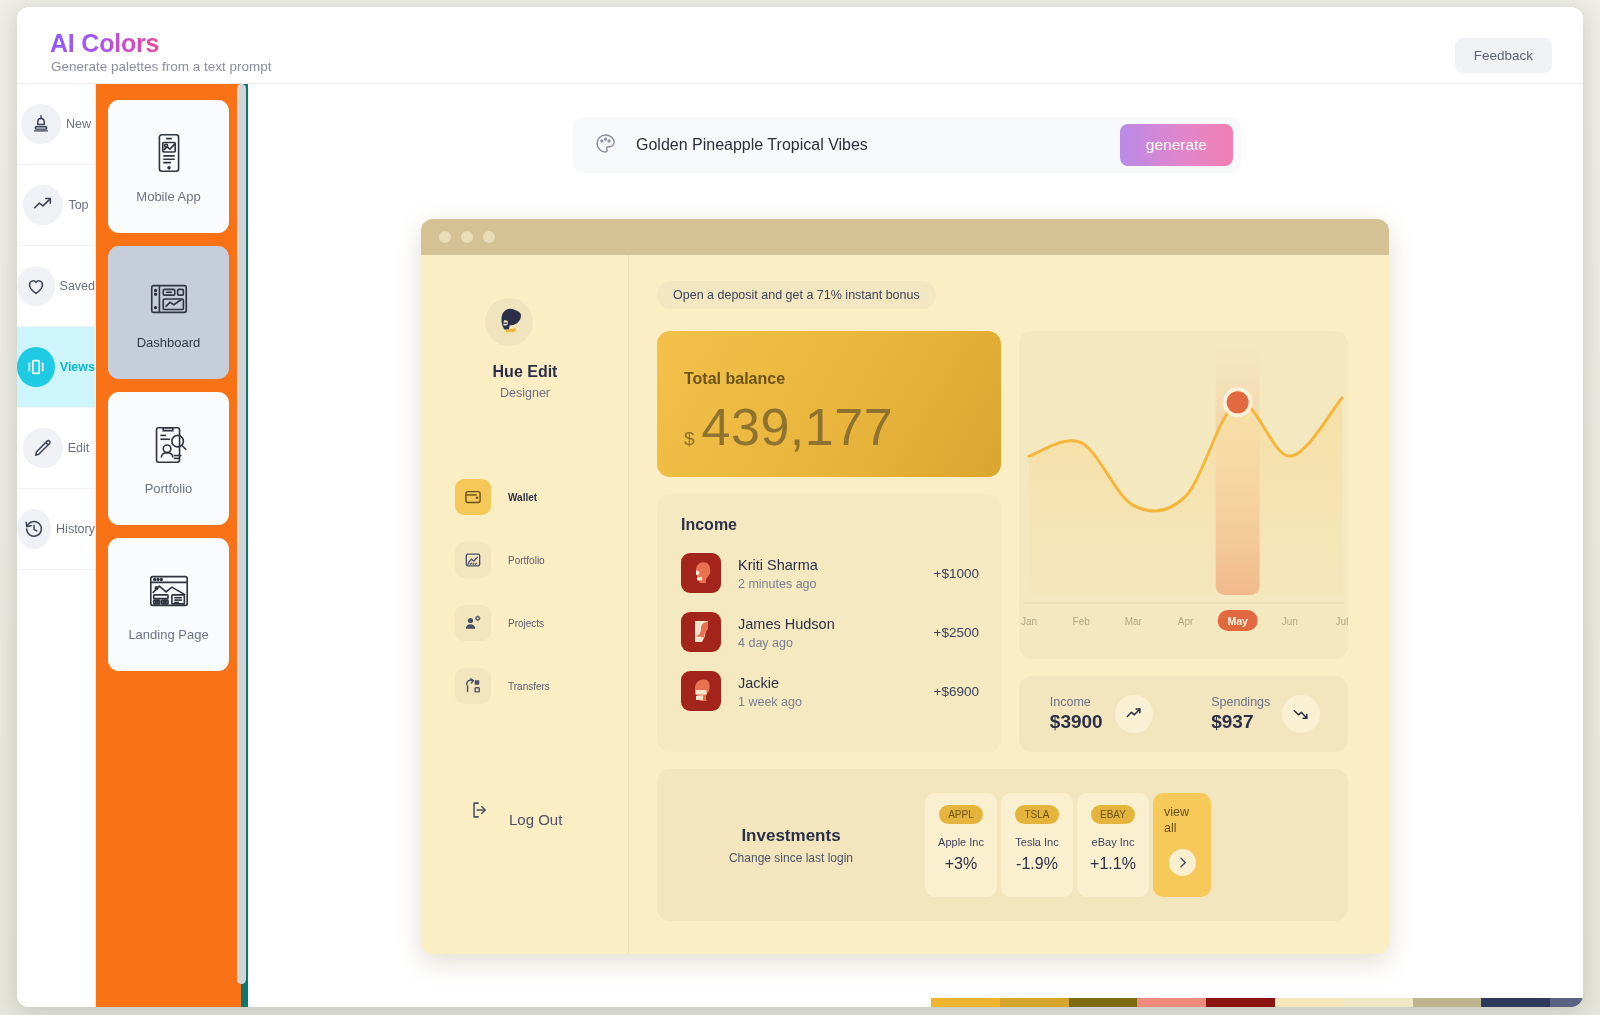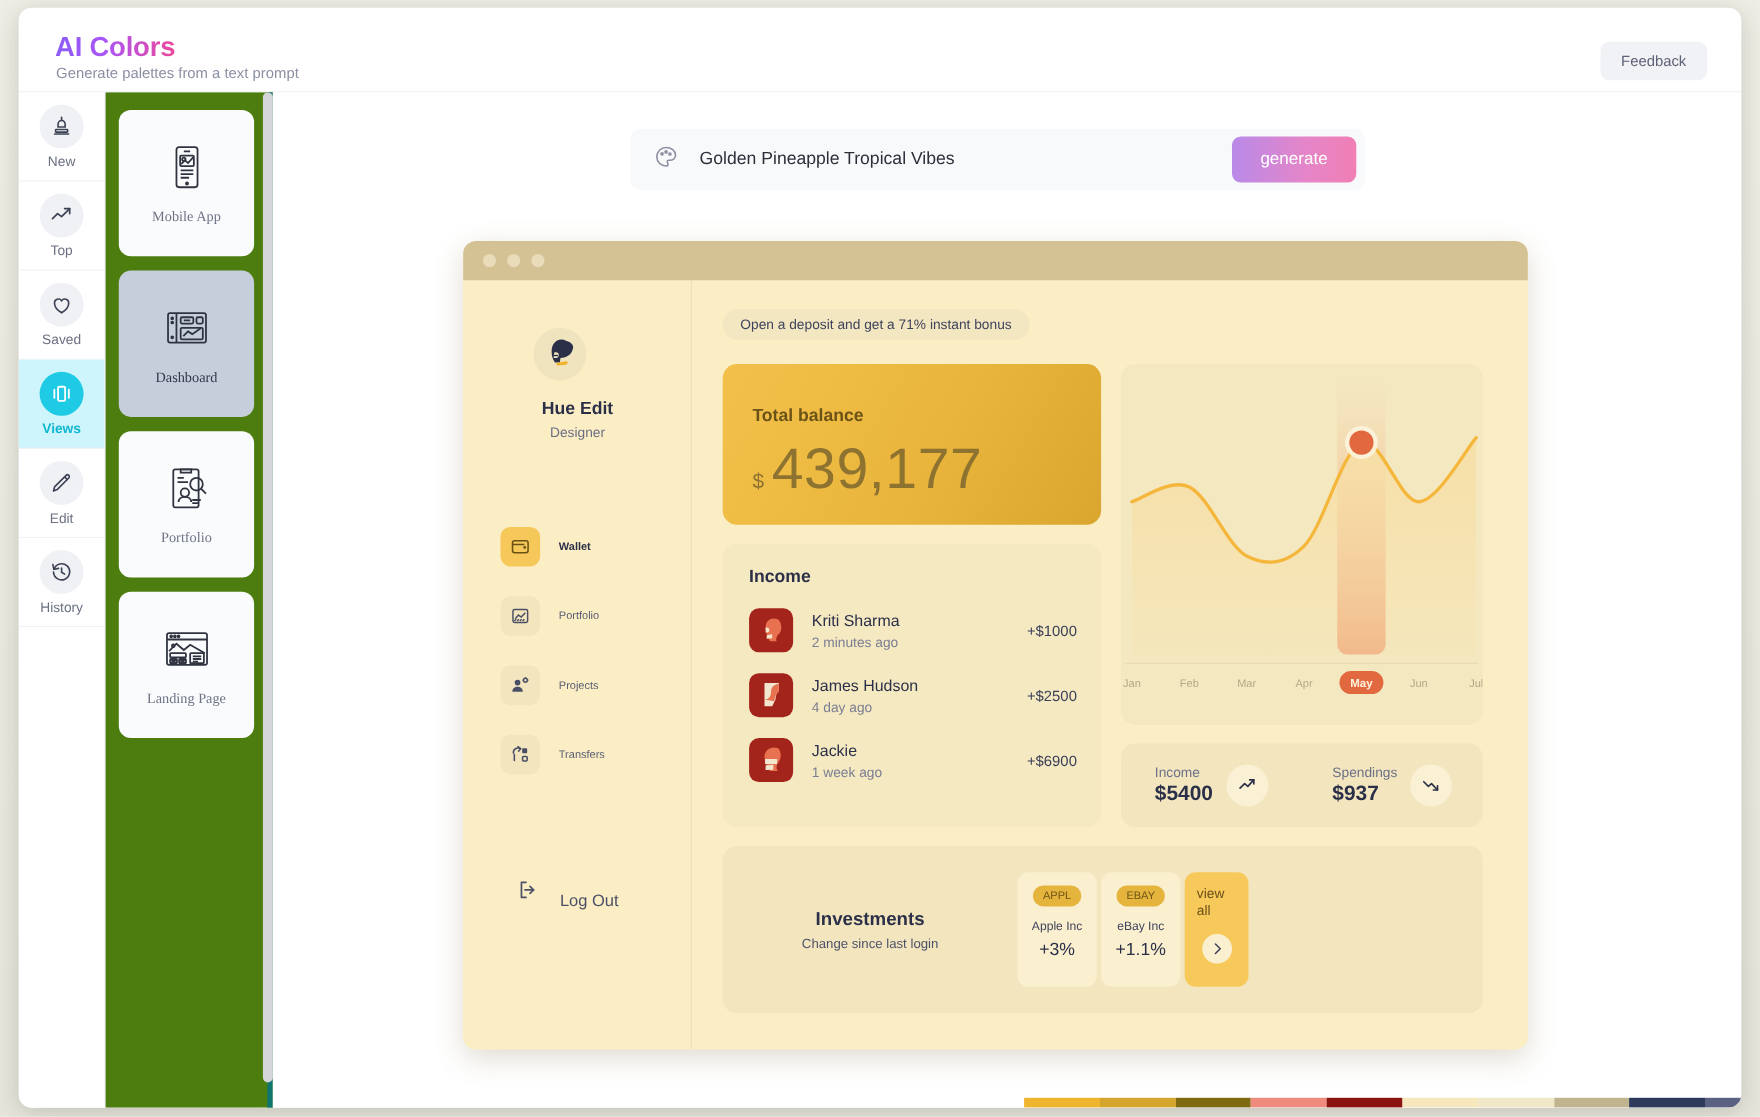--- a/index.html
+++ b/index.html
@@ -56,40 +56,39 @@
   
   .app-body { position: absolute; top: 77px; left: 0; right: 0; bottom: 0; display: flex; }
 
   
   .rail {
     width: 79px; background: #ffffff;
     border-right: 1px solid #eceef2;
     flex: none;
   }
   .rail-item {
-    height: 81px; display: flex; flex-direction: column;
+    height: 81px; display: flex; flex-direction: row;
     align-items: center; justify-content: center; gap: 5px;
     border-bottom: 1px solid #f0f2f5; cursor: pointer;
   }
   .rail-item.active { background: #cdf5fb; }
   .rail-ico {
     width: 40px; height: 40px; border-radius: 50%;
     background: #f0f1f5; display: flex; align-items: center; justify-content: center;
     color: #3b4254;
   }
   .rail-item.active .rail-ico { background: #1fcbe4; color: #ffffff; }
   .rail-label { font-size: 12.5px; color: #6b7183; }
   .rail-item.active .rail-label { color: #0fb6cf; font-weight: bold; }
 
   
   .views-col {
-    width: 152px; background: #4d7c0f; flex: none;
+    width: 152px; background: #f97316; flex: none;
     position: relative; padding: 16px 12px 0 12px;
-    border-right: 5px solid #0f766e;
-    font-family: Liberation Serif, serif;
+    border-right: 7px solid #0f766e;
   }
   .view-card {
     height: 133px; border-radius: 11px; background: #fafbfd;
     display: flex; flex-direction: column; align-items: center; justify-content: center;
     gap: 9px; margin-bottom: 13px; cursor: pointer; color: #2d3340;
   }
   .view-card.selected { background: #c6cedb; }
   .view-card-label { font-size: 13px; color: #6d7486; }
   .view-card.selected .view-card-label { color: #323848; }
   .vscroll {
@@ -541,21 +540,21 @@
                       <text x="218.66666666666666" y="293.5" text-anchor="middle" font-family="&quot;Liberation Sans&quot;, sans-serif" font-size="10.5" font-weight="bold" fill="#fdf3dd">May</text>
                       <text x="270.8333333333333" y="293.5" text-anchor="middle" font-family="&quot;Liberation Sans&quot;, sans-serif" font-size="10" font-weight="normal" fill="#b2a884">Jun</text>
                       <text x="323" y="293.5" text-anchor="middle" font-family="&quot;Liberation Sans&quot;, sans-serif" font-size="10" font-weight="normal" fill="#b2a884">Jul</text>
                     </svg>
                 </div>
 
                 <div class="stats-card">
                   <div class="stat">
                     <span>
                       <span class="stat-label" style="display:block">Income</span>
-                      <span class="stat-val" style="display:block">$5400</span>
+                      <span class="stat-val" style="display:block">$3900</span>
                     </span>
                     <span class="stat-badge">
                       <svg width="20" height="20" viewBox="0 0 24 24" fill="none" stroke="currentColor" stroke-width="1.8" stroke-linecap="round" stroke-linejoin="round">
                         <polyline points="4,15 9,10 12.5,13 19,6"></polyline>
                           <polyline points="14.5,6 19,6 19,10.5"></polyline>
                       </svg>
                     </span>
                   </div>
                   <div class="stat">
                     <span>
@@ -574,20 +573,25 @@
                 <div class="invest-card">
                   <div class="invest-left">
                     <div class="invest-title">Investments</div>
                     <div class="invest-sub">Change since last login</div>
                   </div>
                   <div class="tickers">
                     <div class="ticker">
                       <span class="ticker-pill">APPL</span>
                       <span class="ticker-name">Apple Inc</span>
                       <span class="ticker-chg">+3%</span>
+                    </div>
+                    <div class="ticker">
+                      <span class="ticker-pill">TSLA</span>
+                      <span class="ticker-name">Tesla Inc</span>
+                      <span class="ticker-chg">-1.9%</span>
                     </div>
                     <div class="ticker">
                       <span class="ticker-pill">EBAY</span>
                       <span class="ticker-name">eBay Inc</span>
                       <span class="ticker-chg">+1.1%</span>
                     </div>
                     <div class="viewall">
                       <span class="viewall-label">view all</span>
                       <span class="viewall-btn">
                         <svg width="15" height="15" viewBox="0 0 24 24" fill="none" stroke="currentColor" stroke-width="2.2" stroke-linecap="round" stroke-linejoin="round">

